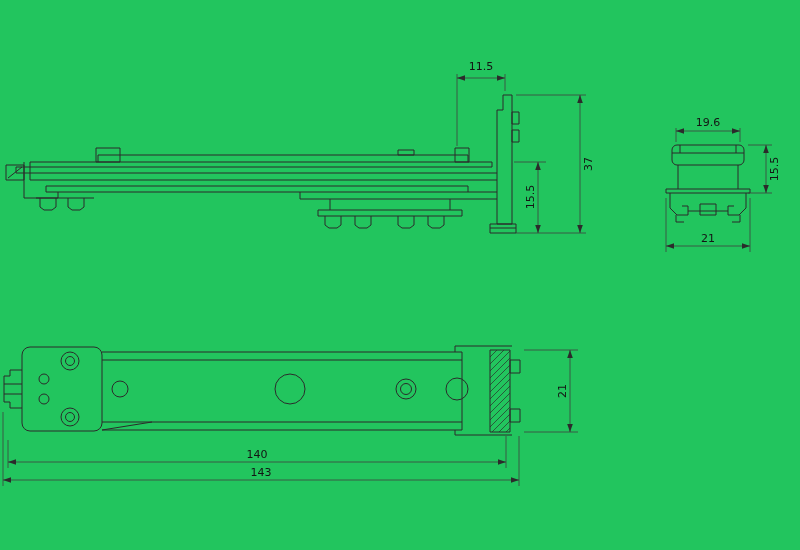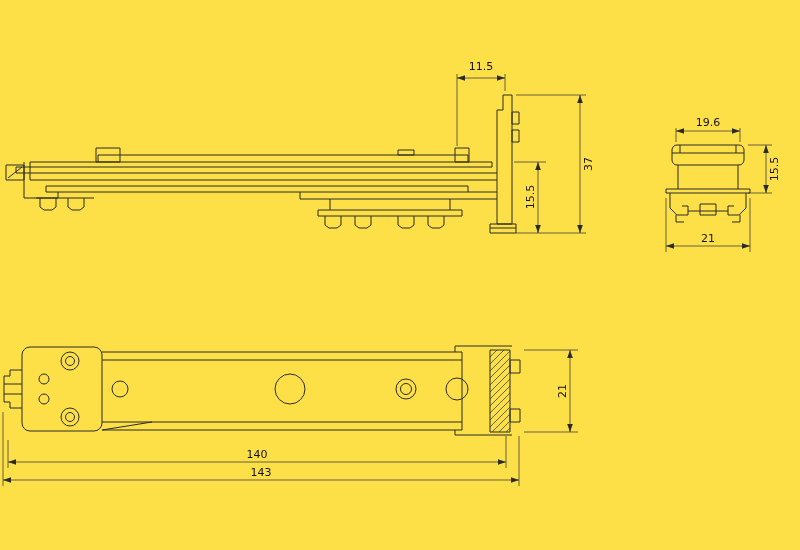--- a/index.html
+++ b/index.html
@@ -1,16 +1,16 @@
 <!DOCTYPE html>
 <html><head>
 <meta charset="utf-8">
 <style>
   html,body{margin:0;padding:0;background:#ffffff}
-  .sheet{width:800px;height:550px;background:#fde047;overflow:hidden}
+  .sheet{width:800px;height:550px;background:#22c55e;overflow:hidden}
   svg{display:block}
   .view{fill:none;stroke:#2b2b2b;stroke-width:1;stroke-linejoin:round;stroke-linecap:butt}
   .dim{fill:none;stroke:#3f3f3f;stroke-width:.8}
   .label{font-family:"DejaVu Sans","Liberation Sans",sans-serif;font-size:11px;fill:#141414;stroke:none;text-anchor:middle}
   .ah{fill:#2b2b2b;stroke:none}
 </style>
 </head>
 <body>
 
 <div class="sheet">

